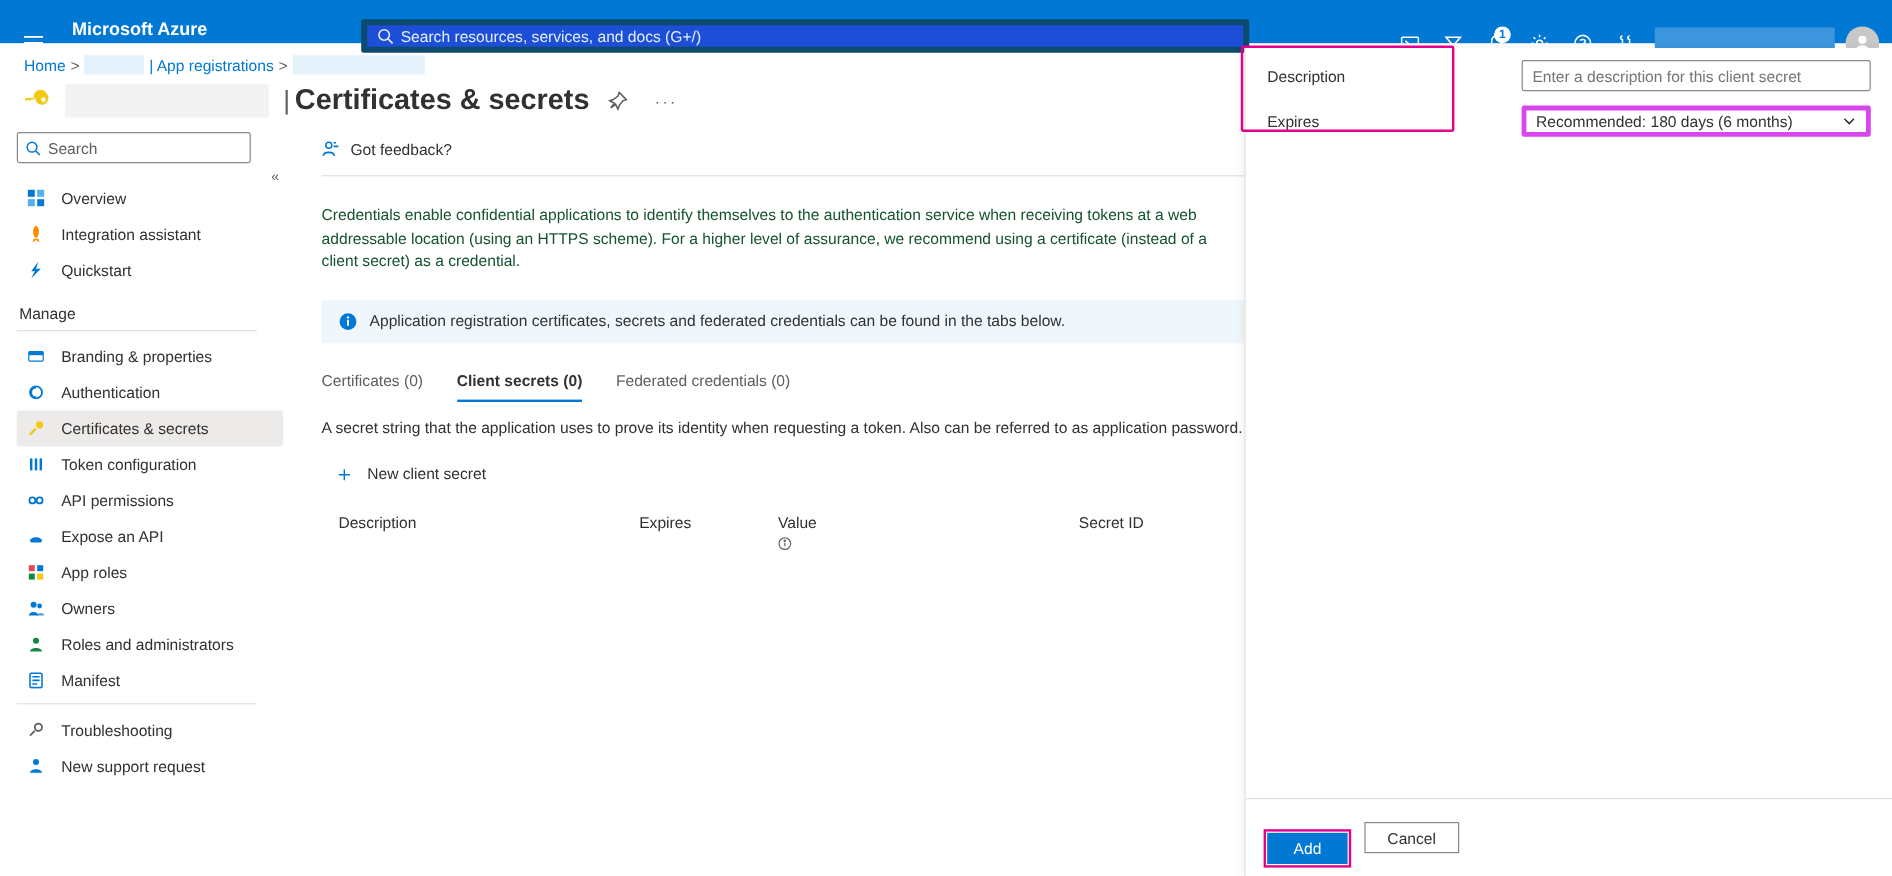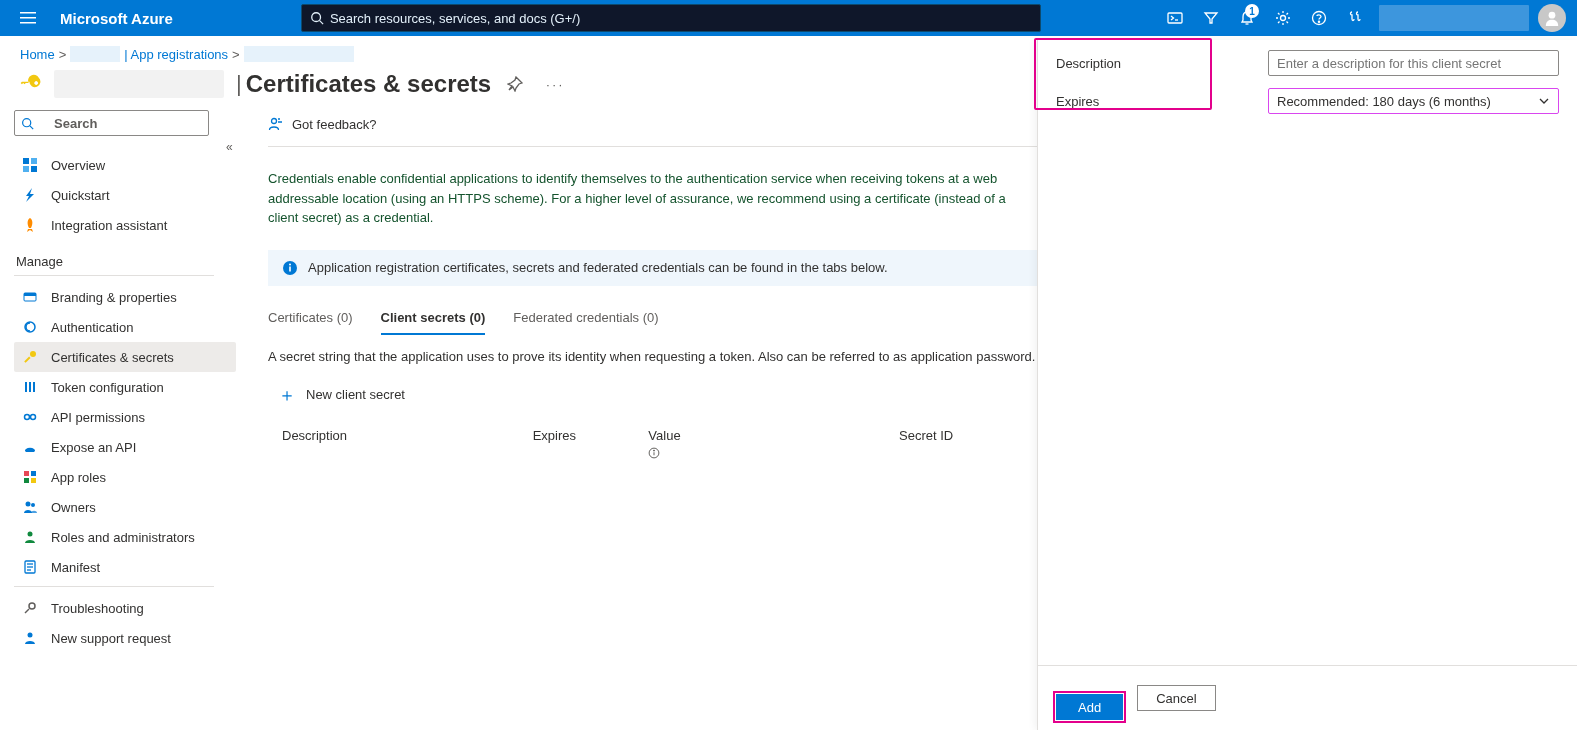--- a/index.html
+++ b/index.html
@@ -12,21 +12,21 @@
     overflow: hidden;
     height: 730px;
     width: 1577px;
     position: relative;
   }
   
   .topbar {
     background: #0078d4;
     height: 36px;
     display: flex;
-    align-items: center;
+    align-items: flex-start;
     padding: 16px 8px;
     color: #fff;
   }
   .topbar .hamburger {
     width: 40px; height: 40px;
     display:flex;align-items:center;justify-content:center;
     cursor:pointer;
   }
   .topbar .brand {
     font-size: 15px;
@@ -34,22 +34,22 @@
     padding: 0 12px;
   }
   .topbar .searchwrap {
     flex: 1;
     display:flex;
     justify-content:center;
   }
   .topbar .search {
     width: 740px;
     height: 28px;
-    background: #0f172a;
-    border: 1px solid #0c4a6e;
+    background: #1d4ed8;
+    border: 5px solid #0c4a6e;
     border-radius: 2px;
     display:flex;
     align-items:center;
     padding: 0 8px;
     color: #e3f0fa;
   }
   .topbar .search svg { flex-shrink:0; margin-right:6px;}
   .topbar .tbicons { display:flex; align-items:center; }
   .topbar .tbicon {
     width: 36px; height:40px;
@@ -271,21 +271,21 @@
     height: 26px;
     border:1px solid #8a8886;
     border-radius:2px;
     padding: 0 8px;
     font-size:13px;
     color:#323130;
   }
   .formrow .select{
     flex:1;
     height:26px;
-    border:1px solid #d946ef;
+    border:4px solid #d946ef;
     border-radius:2px;
     padding:0 8px;
     display:flex;align-items:center;justify-content:space-between;
     cursor:pointer;
     font-size:13px;
   }
   .panel-foot{
     border-top:1px solid #e1dfdd;
     padding: 10px 18px;
     display:flex;gap:14px;align-items:center;
@@ -407,52 +407,52 @@
 </div>
 
 <div class="body">
 
   <div class="sidebar">
     <div class="searchbox">
       <svg width="13" height="13" viewBox="0 0 16 16" fill="none" stroke="#0078d4" stroke-width="1.5">
           <circle cx="7" cy="7" r="5"></circle>
           <line x1="11" y1="11" x2="15" y2="15"></line>
         </svg>
-      <span style="margin-left:20px;font-weight:bold;">Search</span>
+      <span style="margin-left:6px;">Search</span>
     </div>
     <div class="collapser">«</div>
 
     <div style="height:10px;"></div>
 
     <div class="nav-item">
       <span class="icn">
           <svg width="14" height="14" viewBox="0 0 14 14">
             <rect x="0" y="0" width="6" height="6" fill="#0078d4"></rect>
             <rect x="8" y="0" width="6" height="6" fill="#50b0f0"></rect>
             <rect x="0" y="8" width="6" height="6" fill="#50b0f0"></rect>
             <rect x="8" y="8" width="6" height="6" fill="#0078d4"></rect>
           </svg>
         </span>
       <span>Overview</span>
     </div>
     <div class="nav-item">
       <span class="icn">
+          <svg width="14" height="14" viewBox="0 0 14 14" fill="#ff8c00">
+            <path d="M7 0 C10 2 10 6 8 10 L6 10 C4 6 4 2 7 0 Z M5 11 L4 14 L7 12 L10 14 L9 11 Z"></path>
+          </svg>
+        </span>
+      <span>Integration assistant</span>
+    </div>
+    <div class="nav-item">
+      <span class="icn">
           <svg width="14" height="14" viewBox="0 0 14 14" fill="#0078d4">
             <path d="M3 14 L6 8 L3 8 L9 0 L7 6 L11 6 Z"></path>
           </svg>
         </span>
       <span>Quickstart</span>
-    </div>
-    <div class="nav-item">
-      <span class="icn">
-          <svg width="14" height="14" viewBox="0 0 14 14" fill="#ff8c00">
-            <path d="M7 0 C10 2 10 6 8 10 L6 10 C4 6 4 2 7 0 Z M5 11 L4 14 L7 12 L10 14 L9 11 Z"></path>
-          </svg>
-        </span>
-      <span>Integration assistant</span>
     </div>
 
     <div class="nav-section-head">Manage</div>
     <div class="nav-section-underline"></div>
 
     <div class="nav-item">
       <span class="icn">
           <svg width="14" height="14" viewBox="0 0 14 14">
             <rect x="1" y="3" width="12" height="8" rx="1" fill="none" stroke="#0078d4"></rect>
             <rect x="1" y="3" width="12" height="3" fill="#0078d4"></rect>

